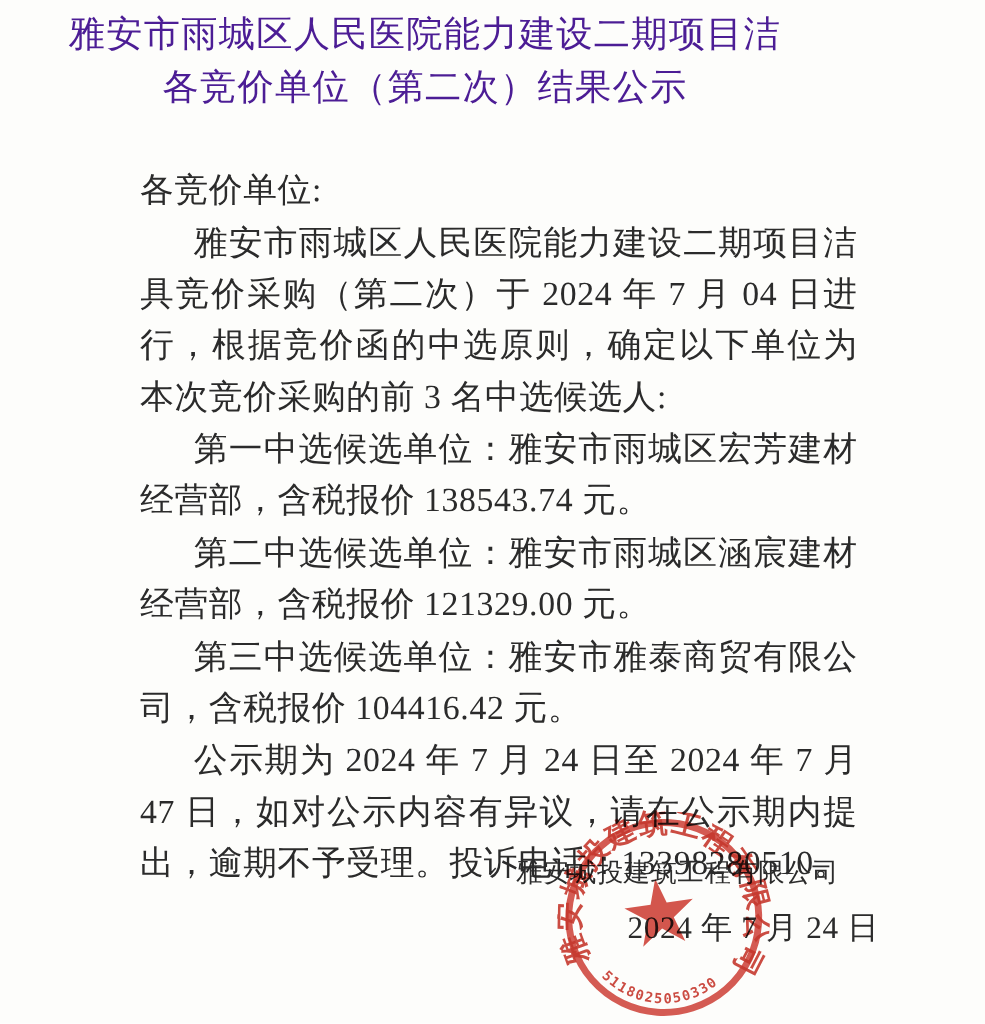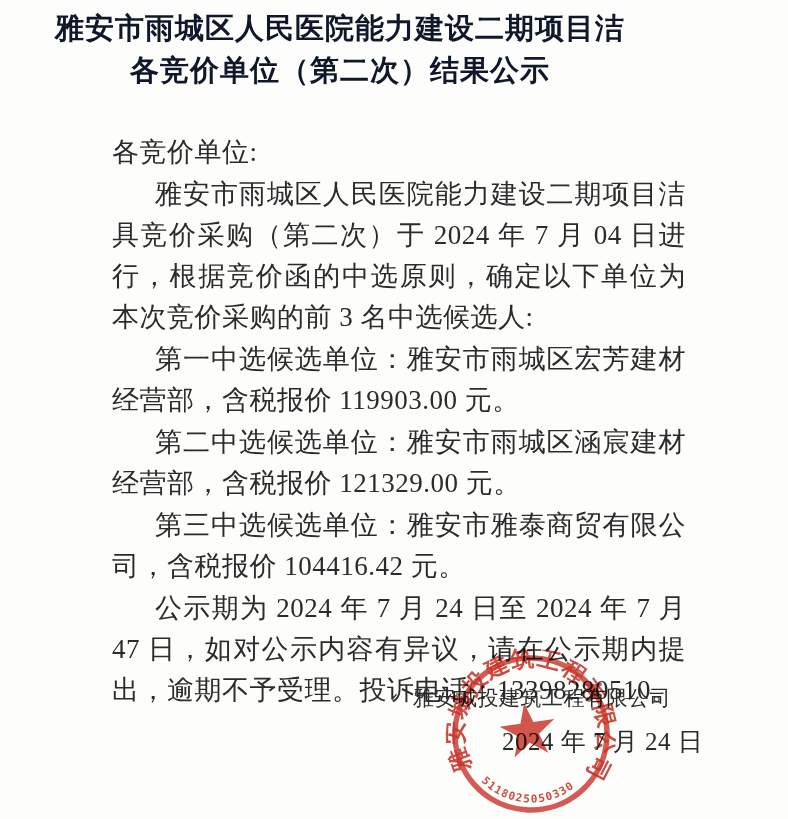--- a/index.html
+++ b/index.html
@@ -8,24 +8,24 @@
     width:788px; height:819px;
     background:#fdfdfb;
     overflow:hidden;
     font-family:"Liberation Serif","DejaVu Serif",serif;
     color:#2b2b2b;
   }
   .title {
     position:absolute; top:7px; left:0; width:680px;
     margin:0; text-align:center;
     font-family:"Liberation Sans","DejaVu Sans",sans-serif;
-    font-weight:700;
+    font-weight:400;
     font-size:29px; line-height:42px;
     letter-spacing:1px;
-    color:#0f172a;
+    color:#4c1d95;
   }
   .title .tl { display:block; }
   .body-text {
     position:absolute; top:132px; left:112px; width:574px;
     font-size:27px; line-height:41px;
     letter-spacing:0.5px;
     text-align:justify;
     text-justify:inter-ideograph;
     color:#2b2b2b;
   }
@@ -60,21 +60,21 @@
 <div class="page">
 
   <h1 class="title">
     <span class="tl">雅安市雨城区人民医院能力建设二期项目洁</span>
     <span class="tl">各竞价单位（第二次）结果公示</span>
   </h1>
 
   <div class="body-text">
     <p>各竞价单位:</p>
     <p class="para">雅安市雨城区人民医院能力建设二期项目洁具竞价采购（第二次）于 2024 年 7 月 04 日进行，根据竞价函的中选原则，确定以下单位为本次竞价采购的前 3 名中选候选人:</p>
-    <p class="para">第一中选候选单位：雅安市雨城区宏芳建材经营部，含税报价 119903.00 元。</p>
+    <p class="para">第一中选候选单位：雅安市雨城区宏芳建材经营部，含税报价 138543.74 元。</p>
     <p class="para">第二中选候选单位：雅安市雨城区涵宸建材经营部，含税报价 121329.00 元。</p>
     <p class="para">第三中选候选单位：雅安市雅泰商贸有限公司，含税报价 104416.42 元。</p>
     <p class="para">公示期为 2024 年 7 月 24 日至 2024 年 7 月 47 日，如对公示内容有异议，请在公示期内提出，逾期不予受理。投诉电话：13398280510。</p>
   </div>
 
   <div class="sig-company">雅安城投建筑工程有限公司</div>
   <div class="sig-date">2024 年 7 月 24 日</div>
 
   <svg class="stamp" viewBox="-85 -85 170 170" width="170" height="170" aria-hidden="true">
     <defs>

